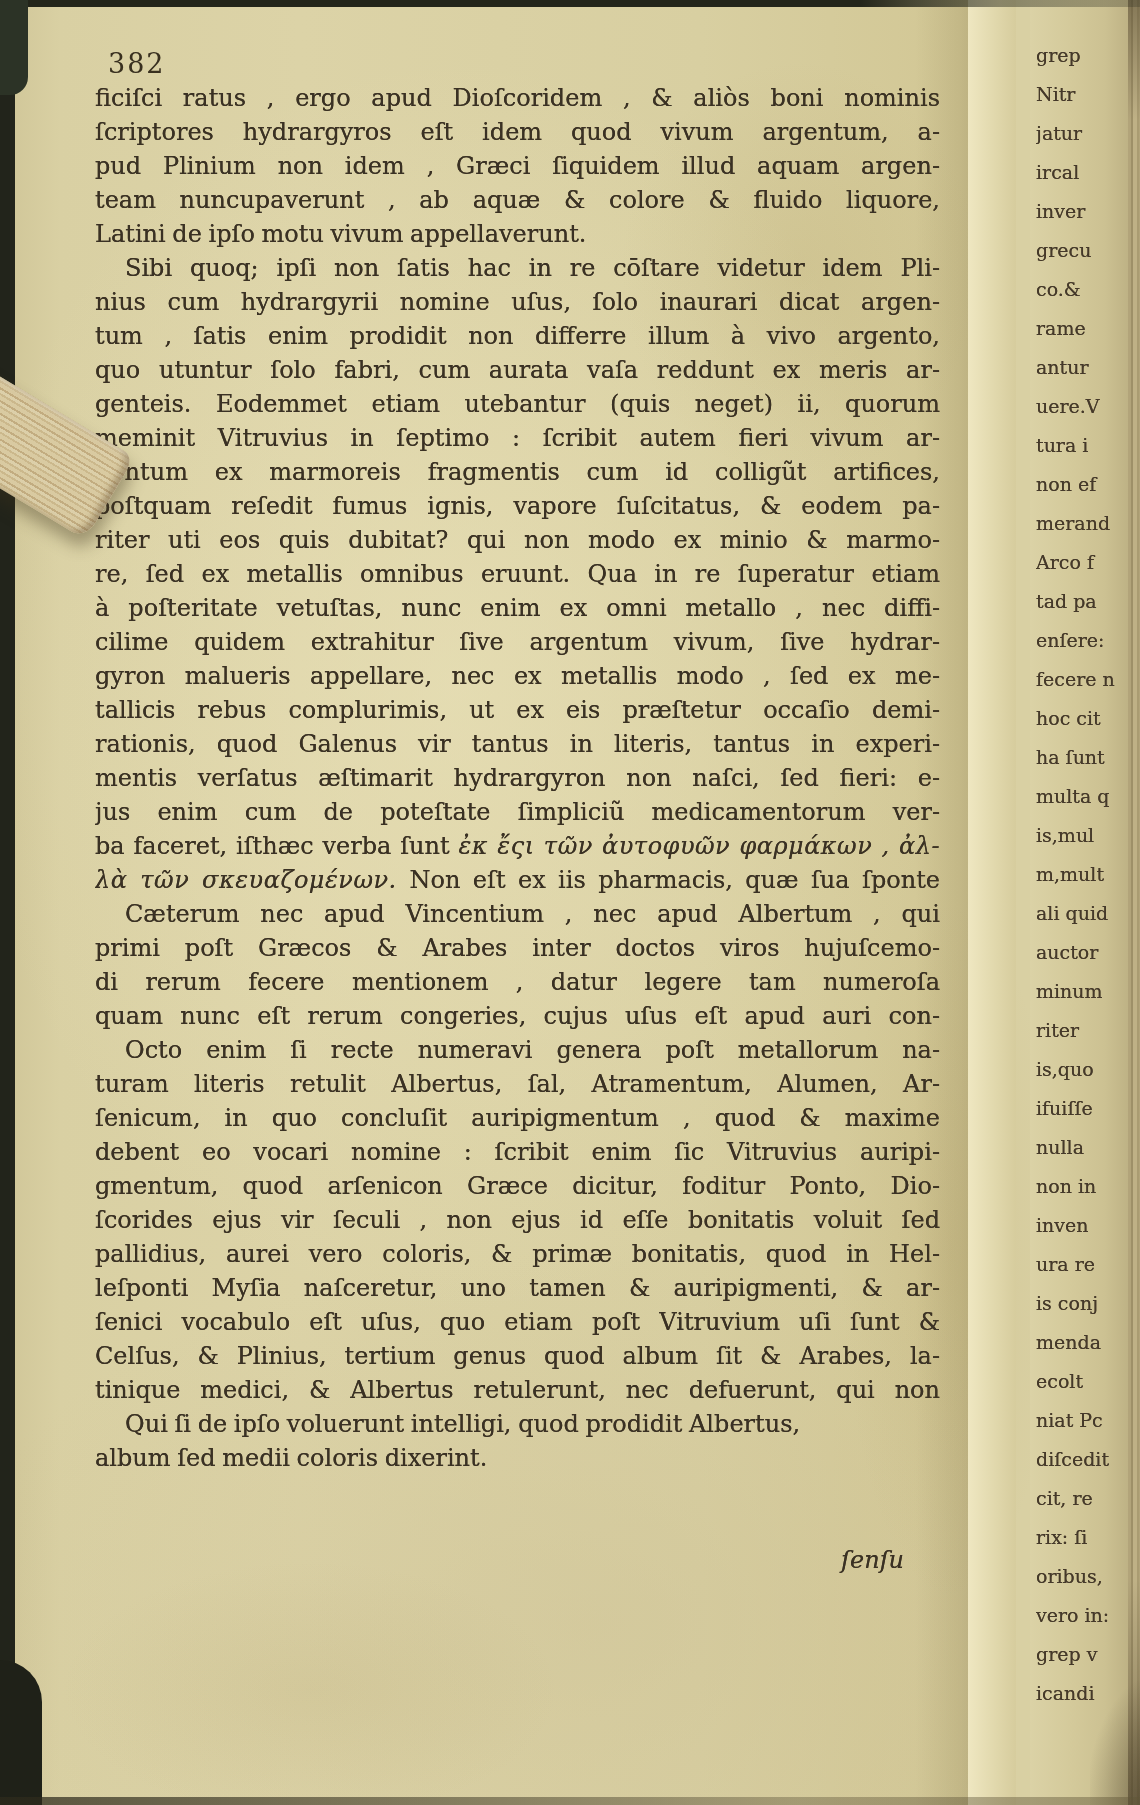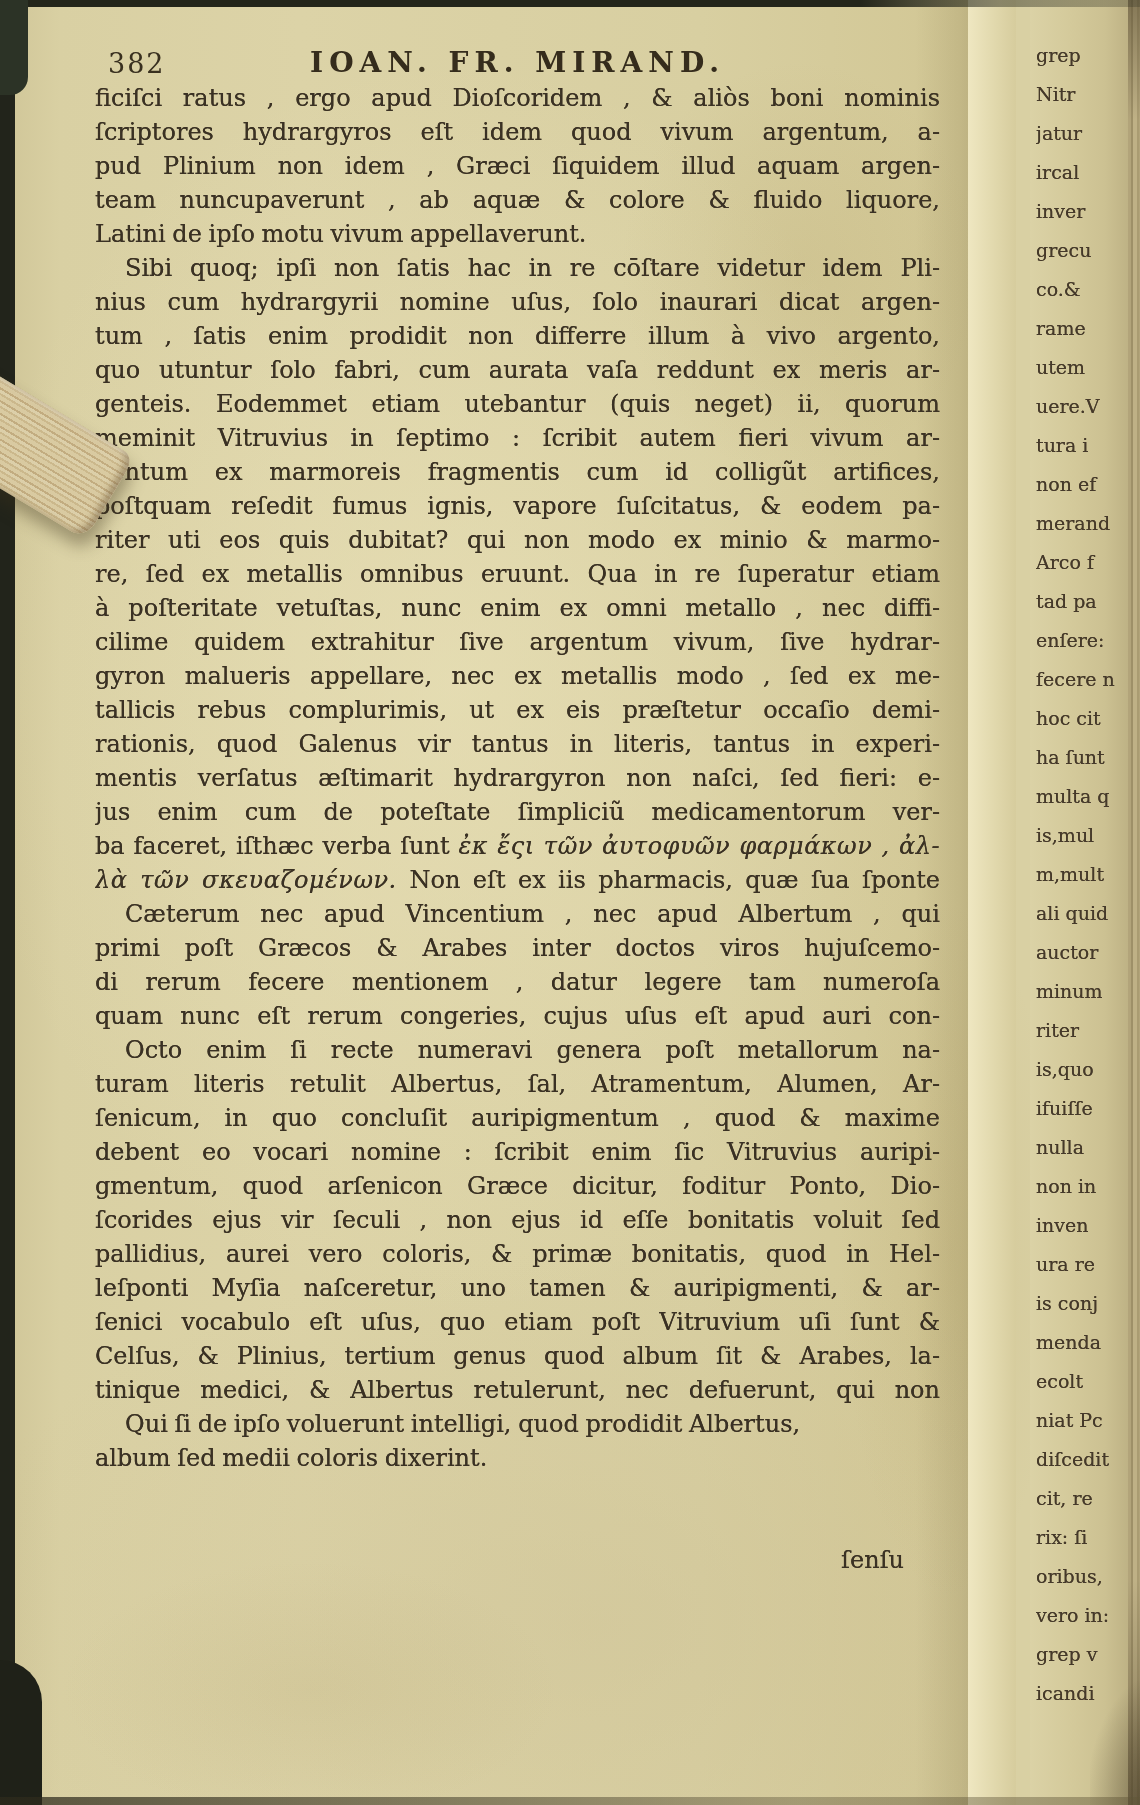--- a/index.html
+++ b/index.html
@@ -22,21 +22,21 @@
   .running-header{position:absolute;left:95px;top:46px;width:845px;text-align:center;
     font-size:28px;letter-spacing:6px;color:#352c1c;font-weight:700;}
   .text-block{position:absolute;left:95px;top:84px;width:845px;color:#3a3124;
     font-size:24px;text-shadow:0 0 .6px rgba(58,48,30,.9);word-spacing:-1px;}
   .line{height:34px;overflow:hidden;text-align:justify;text-align-last:justify;}
   .line.nojust{text-align:right;text-align-last:left;}
   .line.indent{text-indent:30px;}
   .greek{font-style:italic;letter-spacing:.5px;}
   .catchword{position:absolute;left:95px;top:1546px;width:845px;box-sizing:border-box;
     text-align:right;padding-right:36px;font-size:24px;color:#3a3124;
-    text-shadow:0 0 .6px rgba(58,48,30,.9);}
+    text-shadow:0 0 .6px rgba(58,48,30,.9);font-style:italic;}
   
   .gutter-shadow{position:absolute;left:915px;top:0;width:70px;height:1805px;
     background:linear-gradient(90deg,rgba(0,0,0,0),rgba(104,90,48,.22));}
   .curl-highlight{position:absolute;left:968px;top:0;width:48px;height:1805px;
     background:linear-gradient(90deg,#efe7c1,#e0d7ab 60%,#d6cc9d);}
   
   .facing-page{position:absolute;left:984px;top:0;width:132px;height:1805px;
     background:linear-gradient(90deg,#dbd2a6 0,#d4ca9b 40px,#ccc192 75px,#bdb184 100px,#a99b72 132px);margin-left:46px;}
   .fragments{position:absolute;left:6px;top:44px;width:104px;font-size:19px;color:#45392a;
     text-shadow:0 0 .5px rgba(64,52,32,.8);}
@@ -66,21 +66,20 @@
 </head>
 <body>
 
 <div class="scene">
 
   <div class="page-main">
     <div class="stain1"></div>
     <div class="stain2"></div>
     <div class="stain3"></div>
     <div class="folio">382</div>
-    <div class="running-header">IOAN. FR. MIRAND.</div>
     <div class="text-block">
         <div class="line"><span>ficiſci ratus , ergo apud Dioſcoridem , &amp; aliòs boni nominis</span></div>
         <div class="line"><span>ſcriptores hydrargyros eſt idem quod vivum argentum, a-</span></div>
         <div class="line"><span>pud Plinium non idem , Græci ſiquidem illud aquam argen-</span></div>
         <div class="line"><span>team nuncupaverunt , ab aquæ &amp; colore &amp; fluido liquore,</span></div>
         <div class="line nojust"><span>Latini de ipſo motu vivum appellaverunt.</span></div>
         <div class="line indent"><span>Sibi quoq; ipſi non ſatis hac in re cōſtare videtur idem Pli-</span></div>
         <div class="line"><span>nius cum hydrargyrii nomine uſus, ſolo inaurari dicat argen-</span></div>
         <div class="line"><span>tum , ſatis enim prodidit non differre illum à vivo argento,</span></div>
         <div class="line"><span>quo utuntur ſolo fabri, cum aurata vaſa reddunt ex meris ar-</span></div>
@@ -126,21 +125,21 @@
   <div class="facing-page">
     <div class="fragments">
         <div class="frag">grep</div>
         <div class="frag">Nitr</div>
         <div class="frag">jatur</div>
         <div class="frag">ircal</div>
         <div class="frag">inver</div>
         <div class="frag">grecu</div>
         <div class="frag">co.&amp;</div>
         <div class="frag">rame</div>
-        <div class="frag">utem</div>
+        <div class="frag">antur</div>
         <div class="frag">uere.V</div>
         <div class="frag">tura i</div>
         <div class="frag">non ef</div>
         <div class="frag">merand</div>
         <div class="frag">Arco f</div>
         <div class="frag">tad pa</div>
         <div class="frag">enſere:</div>
         <div class="frag">fecere n</div>
         <div class="frag">hoc cit</div>
         <div class="frag">ha ſunt</div>

